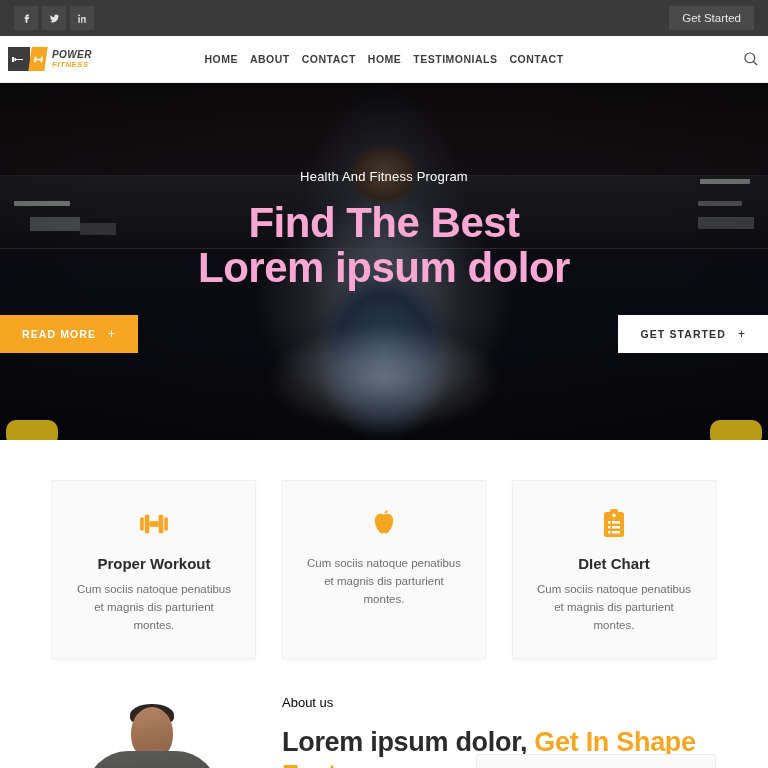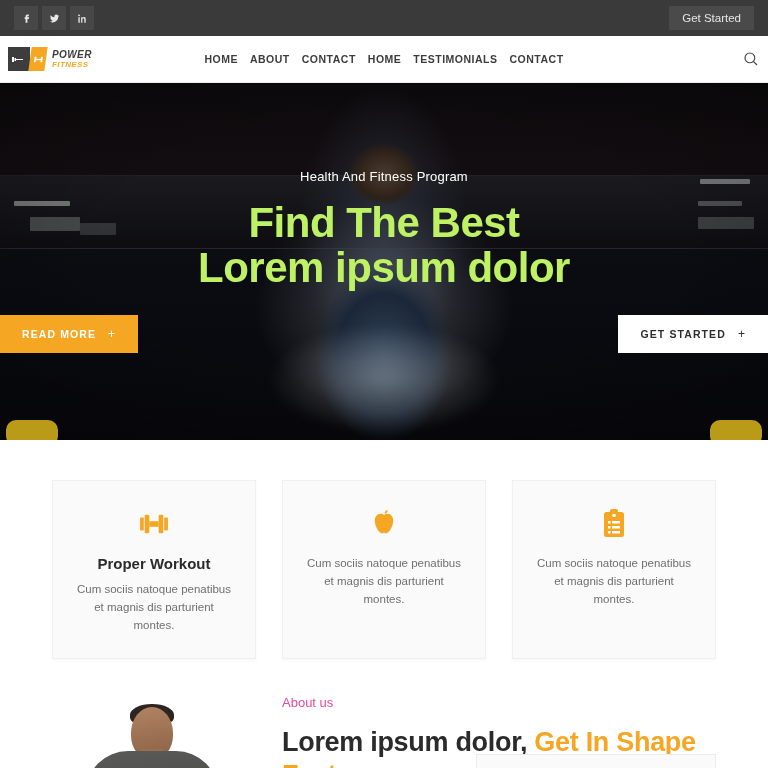--- a/index.html
+++ b/index.html
@@ -112,21 +112,21 @@
   }
   .hero-content {
     position:relative; z-index:5; text-align:center;
     padding-top:86px;
   }
   .hero-eyebrow {
     color:#ffffff; font-size:13px; letter-spacing:.2px;
     margin-bottom:16px;
   }
   .hero-title {
-    color:#bef264; font-size:42px; font-weight:bold;
+    color:#f9a8d4; font-size:42px; font-weight:bold;
     line-height:1.08; letter-spacing:-.5px;
   }
   .hero-btns {
     display:flex; gap:14px; justify-content:space-between; margin-top:24px;
   }
   .btn {
     font-size:10.5px; font-weight:bold; letter-spacing:1.1px;
     padding:12px 22px; border:none; cursor:pointer;
     display:inline-flex; align-items:center; gap:12px;
     font-family:inherit;
@@ -191,21 +191,21 @@
     top:60px; width:132px; height:90px;
     border-radius:42px 42px 8px 8px;
     background:linear-gradient(175deg,#5a5a58 0%,#4a4a48 55%,#3f3f3d 100%);
   }
   .ap-neck {
     position:absolute; left:50%; transform:translateX(-50%);
     top:58px; width:22px; height:14px; background:#9a6f51;
   }
   .about-text { flex:1; padding-top:4px; }
   .about-eyebrow {
-    color:#ec4899; font-size:13px; margin-bottom:16px;
+    color:#000000; font-size:13px; margin-bottom:16px;
   }
   .about-heading {
     font-size:27px; font-weight:bold; line-height:1.22;
     color:#2b2b2b; letter-spacing:-.3px;
   }
   .about-heading .hl {
     color:#F5A623; text-decoration:underline;
     text-decoration-thickness:2px; text-underline-offset:3px;
   }
   .about-panel {
@@ -351,20 +351,21 @@
         <rect x="8" y="0" width="8" height="5" rx="2" fill="#F5A623"></rect>
         <circle cx="12" cy="6.5" r="1.8" fill="#fff"></circle>
         <rect x="6" y="12" width="2.5" height="2.5" fill="#fff"></rect>
         <rect x="10" y="12" width="8" height="2.5" fill="#fff"></rect>
         <rect x="6" y="17" width="2.5" height="2.5" fill="#fff"></rect>
         <rect x="10" y="17" width="8" height="2.5" fill="#fff"></rect>
         <rect x="6" y="22" width="2.5" height="2.5" fill="#fff"></rect>
         <rect x="10" y="22" width="8" height="2.5" fill="#fff"></rect>
       </svg>
     </div>
+    <div class="card-title">DIet Chart</div>
     <div class="card-desc">Cum sociis natoque penatibus et magnis dis parturient montes.</div>
   </div>
 
 </div>
 
 <div class="about">
   <div class="about-photo">
     <div class="about-person">
       <div class="ap-hair"></div>
       <div class="ap-head"></div>

